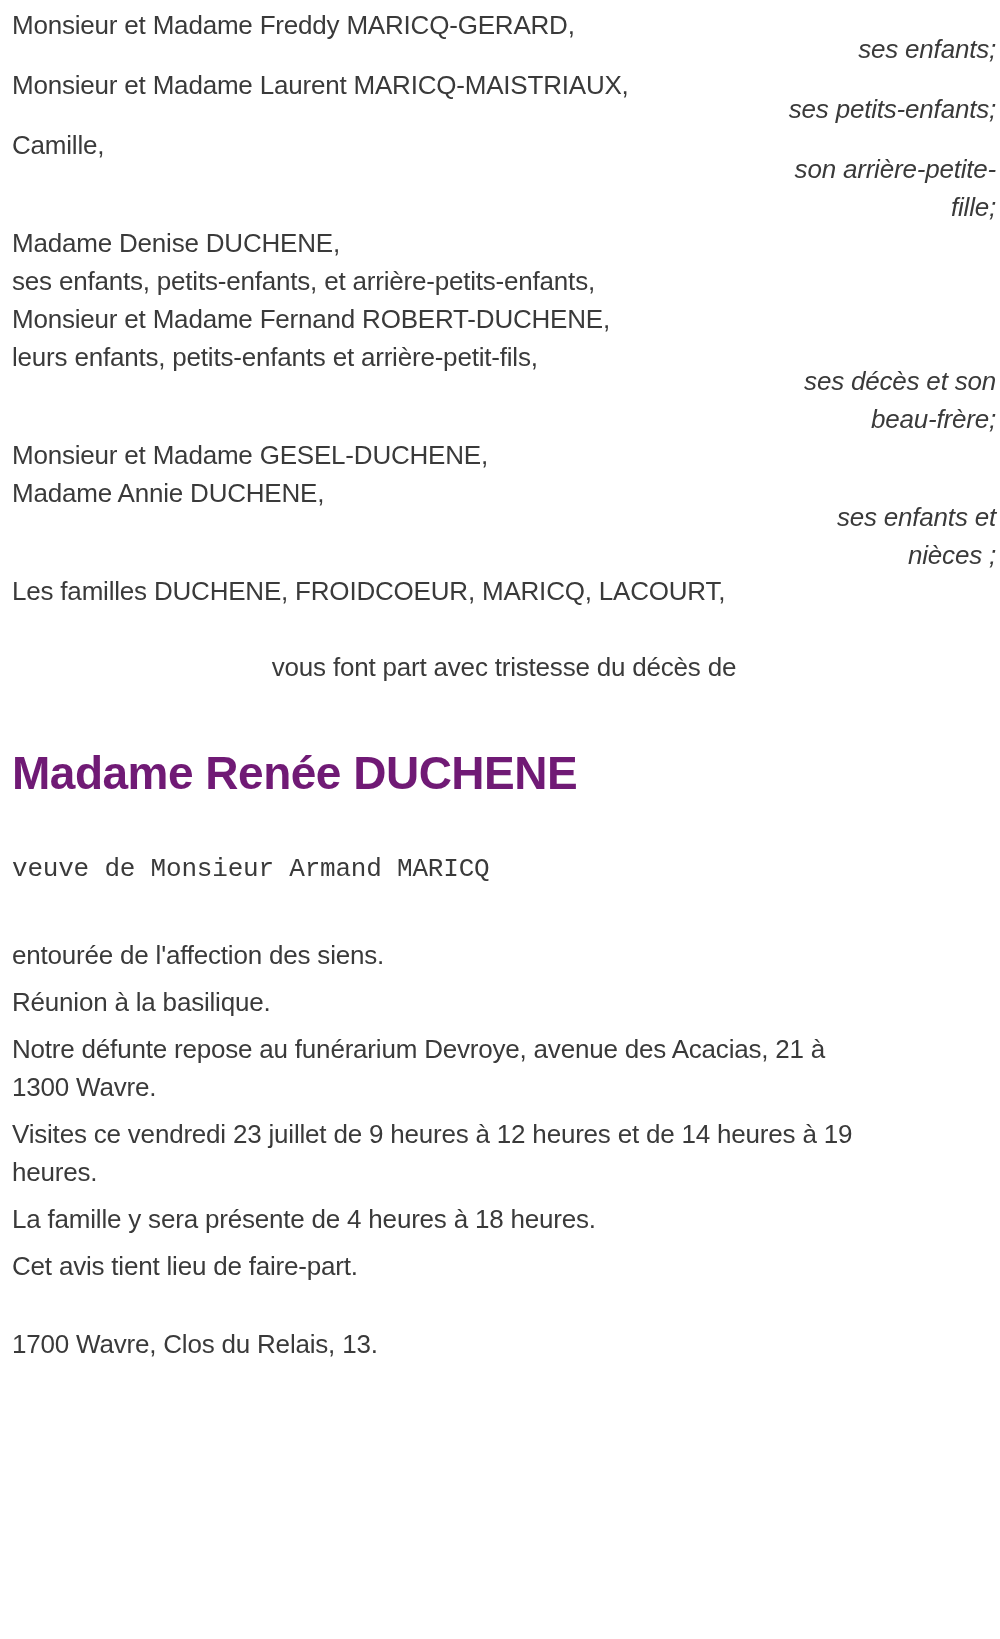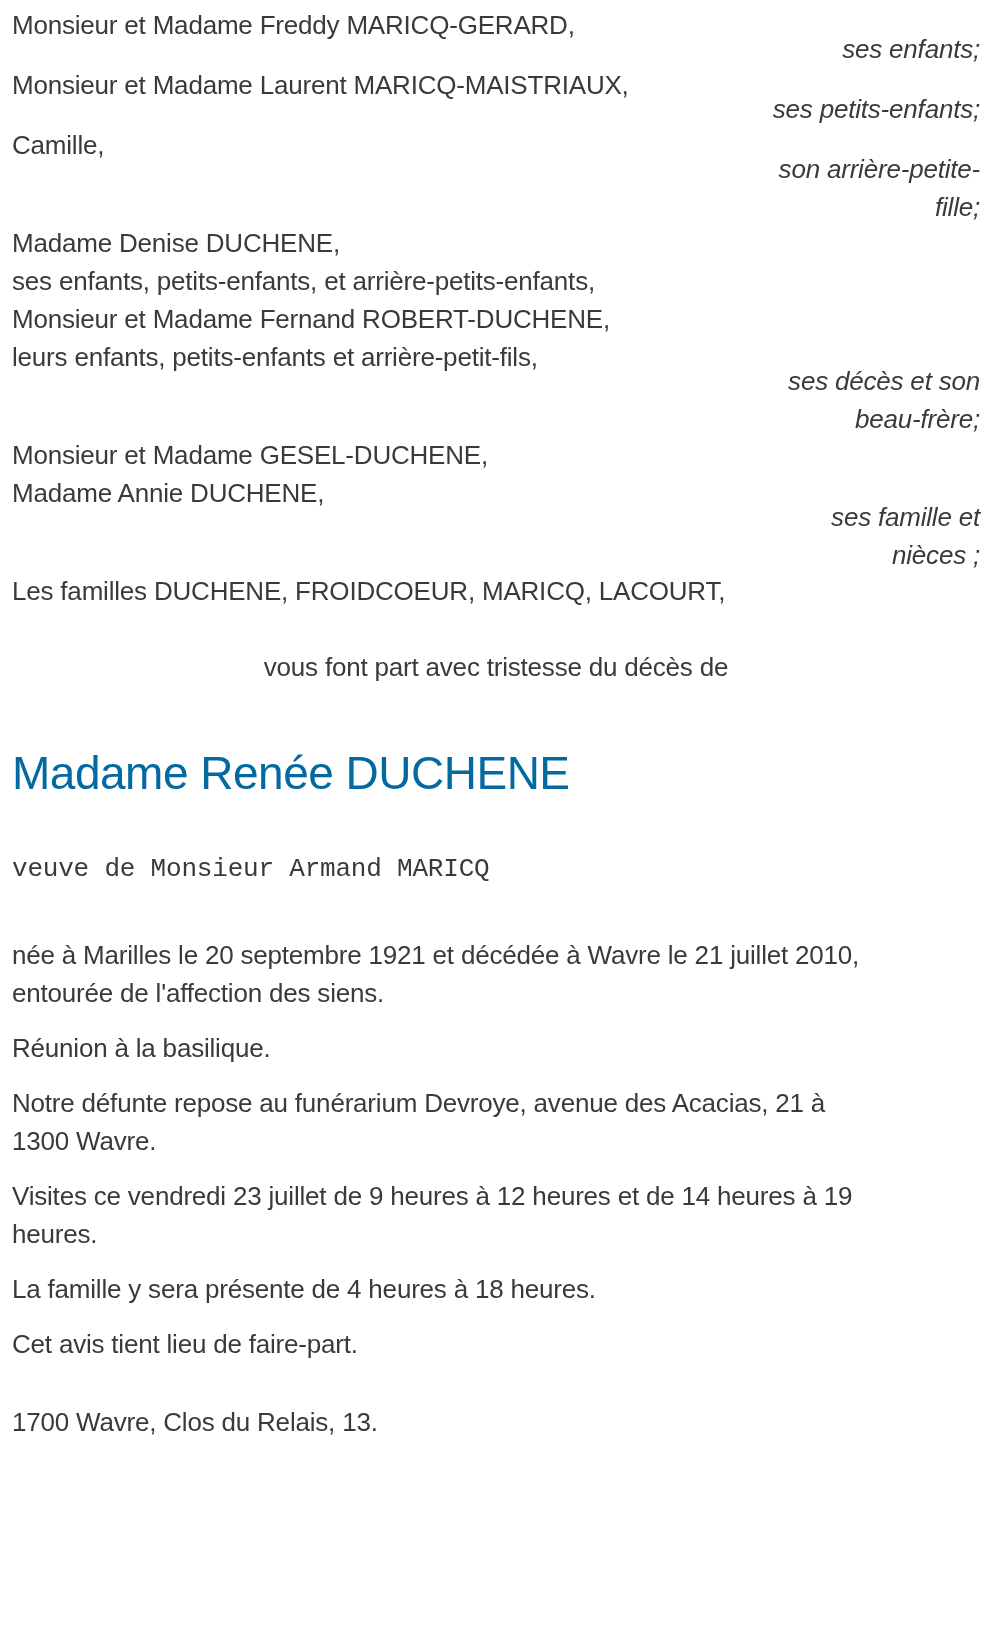--- a/index.html
+++ b/index.html
@@ -8,48 +8,48 @@
     background: #ffffff;
   }
   body {
     width: 1000px;
     height: 1639px;
     overflow: hidden;
     font-family: "Liberation Sans", "DejaVu Sans", sans-serif;
     color: #3a3a3a;
   }
   .page {
-    padding: 6px 20px 36px 12px;
+    padding: 6px 4px 36px 12px;
   }
   .line {
     font-size: 26px;
     line-height: 38px;
     letter-spacing: -0.2px;
     white-space: nowrap;
   }
   .relation {
     text-align: right;
     font-style: italic;
   }
   .rel-first { margin-top: -14px; }
   .rel-last  { margin-bottom: -2px; }
   .bold { font-weight: 700; }
   .deceased-title .line {
     font-size: 46px;
-    font-weight: 400;
+    font-weight: 700;
     line-height: 58px;
     letter-spacing: -0.5px;
-    color: #0369a1;
+    color: #701a75;
   }
   .mt-intro    { margin-top: 38px; text-align: center; }
   .mt-title    { margin-top: 58px; }
   .mt-widow    { margin-top: 48px; font-family: Liberation Mono, monospace; }
   .mt-birth    { margin-top: 48px; }
   .mt-service  { margin-top: 10px; }
-  .mt-para     { margin-top: 17px; }
+  .mt-para     { margin-top: 9px; }
   .mt-address  { margin-top: 40px; }
 </style>
 </head>
 <body>
 
 <div class="page">
 
   <div>
     <div class="line">Monsieur et Madame Freddy MARICQ-GERARD,</div>
     <div class="line relation rel-first rel-last">ses enfants;</div>
@@ -71,42 +71,41 @@
     <div class="line">ses enfants, petits-enfants, et arrière-petits-enfants,</div>
     <div class="line">Monsieur et Madame Fernand ROBERT-DUCHENE,</div>
     <div class="line">leurs enfants, petits-enfants et arrière-petit-fils,</div>
     <div class="line relation rel-first">ses décès et son</div>
     <div class="line relation rel-last">beau-frère;</div>
   </div>
 
   <div>
     <div class="line">Monsieur et Madame GESEL-DUCHENE,</div>
     <div class="line">Madame Annie DUCHENE,</div>
-    <div class="line relation rel-first">ses famille et</div>
+    <div class="line relation rel-first">ses enfants et</div>
     <div class="line relation rel-last">nièces ;</div>
   </div>
 
   <div>
     <div class="line">Les familles DUCHENE, FROIDCOEUR, MARICQ, LACOURT,</div>
   </div>
 
   <div class="mt-intro">
     <div class="line">vous font part avec tristesse du décès de</div>
   </div>
 
   <div class="deceased-title mt-title">
     <div class="line">Madame Renée DUCHENE</div>
   </div>
 
   <div class="mt-widow">
     <div class="line">veuve de Monsieur Armand MARICQ</div>
   </div>
 
   <div class="mt-birth">
-    <div class="line">née à Marilles le 20 septembre 1921 et décédée à Wavre le 21 juillet 2010,</div>
     <div class="line">entourée de l'affection des siens.</div>
   </div>
 
 
   <div class="mt-para">
     <div class="line">Réunion à la basilique.</div>
   </div>
 
   <div class="mt-para">
     <div class="line">Notre défunte repose au funérarium Devroye, avenue des Acacias, 21 à</div>

